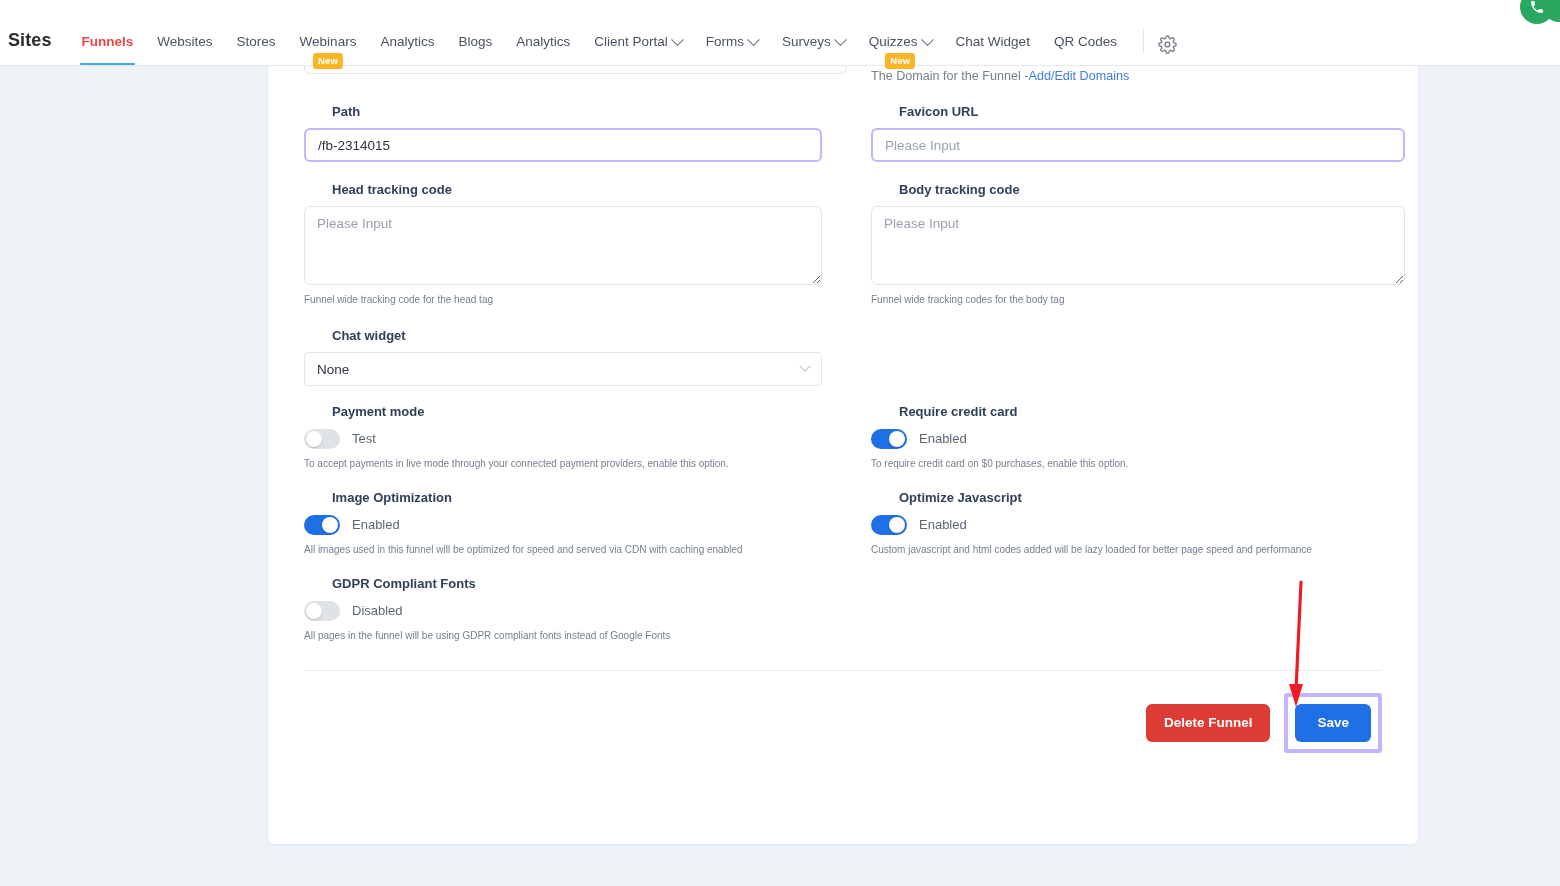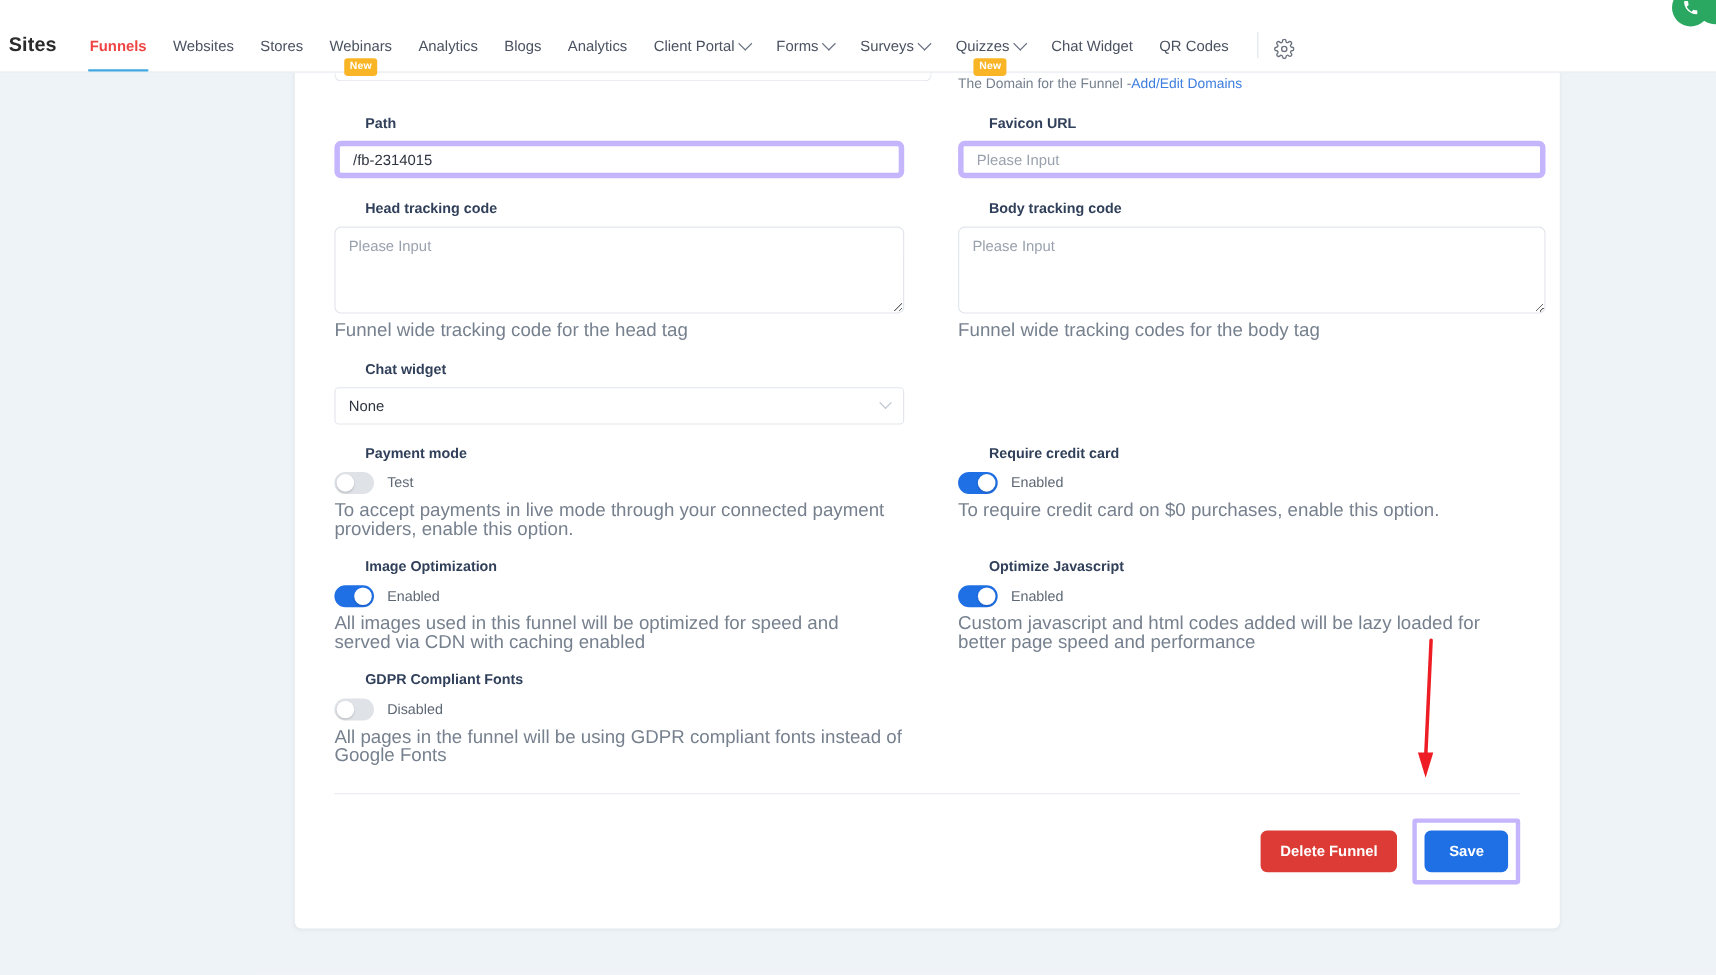--- a/index.html
+++ b/index.html
@@ -165,21 +165,21 @@
     font-weight: 700;
     color: #31405a;
     margin-bottom: 8px;
     display: block;
     line-height: 16px;
     padding-left: 28px;
   }
   .input {
     width: 518px;
     height: 34px;
-    border: 5px solid #c4b5fd;
+    border: 2px solid #c4b5fd;
     border-radius: 6px;
     background: #fff;
     font-size: 13.5px;
     color: #2e3440;
     padding: 0 12px;
     font-family: "Liberation Sans", sans-serif;
     outline: none;
   }
   .input::placeholder { color: #9aa2ae; }
   .input.wide { width: 534px; }
@@ -193,21 +193,21 @@
     color: #2e3440;
     padding: 9px 12px;
     font-family: "Liberation Sans", sans-serif;
     resize: vertical;
     outline: none;
     display: block;
   }
   .textarea.wide { width: 534px; }
   .textarea::placeholder { color: #9aa2ae; }
   .hint {
-    font-size: 17px;
+    font-size: 10px;
     color: #76808e;
     margin-top: 6px;
     line-height: 17px;
     max-width: 520px;
   }
   .hint.wide { max-width: 500px; }
   .domainhint {
     font-size: 12.6px;
     color: #76808e;
     padding-top: 10px;

